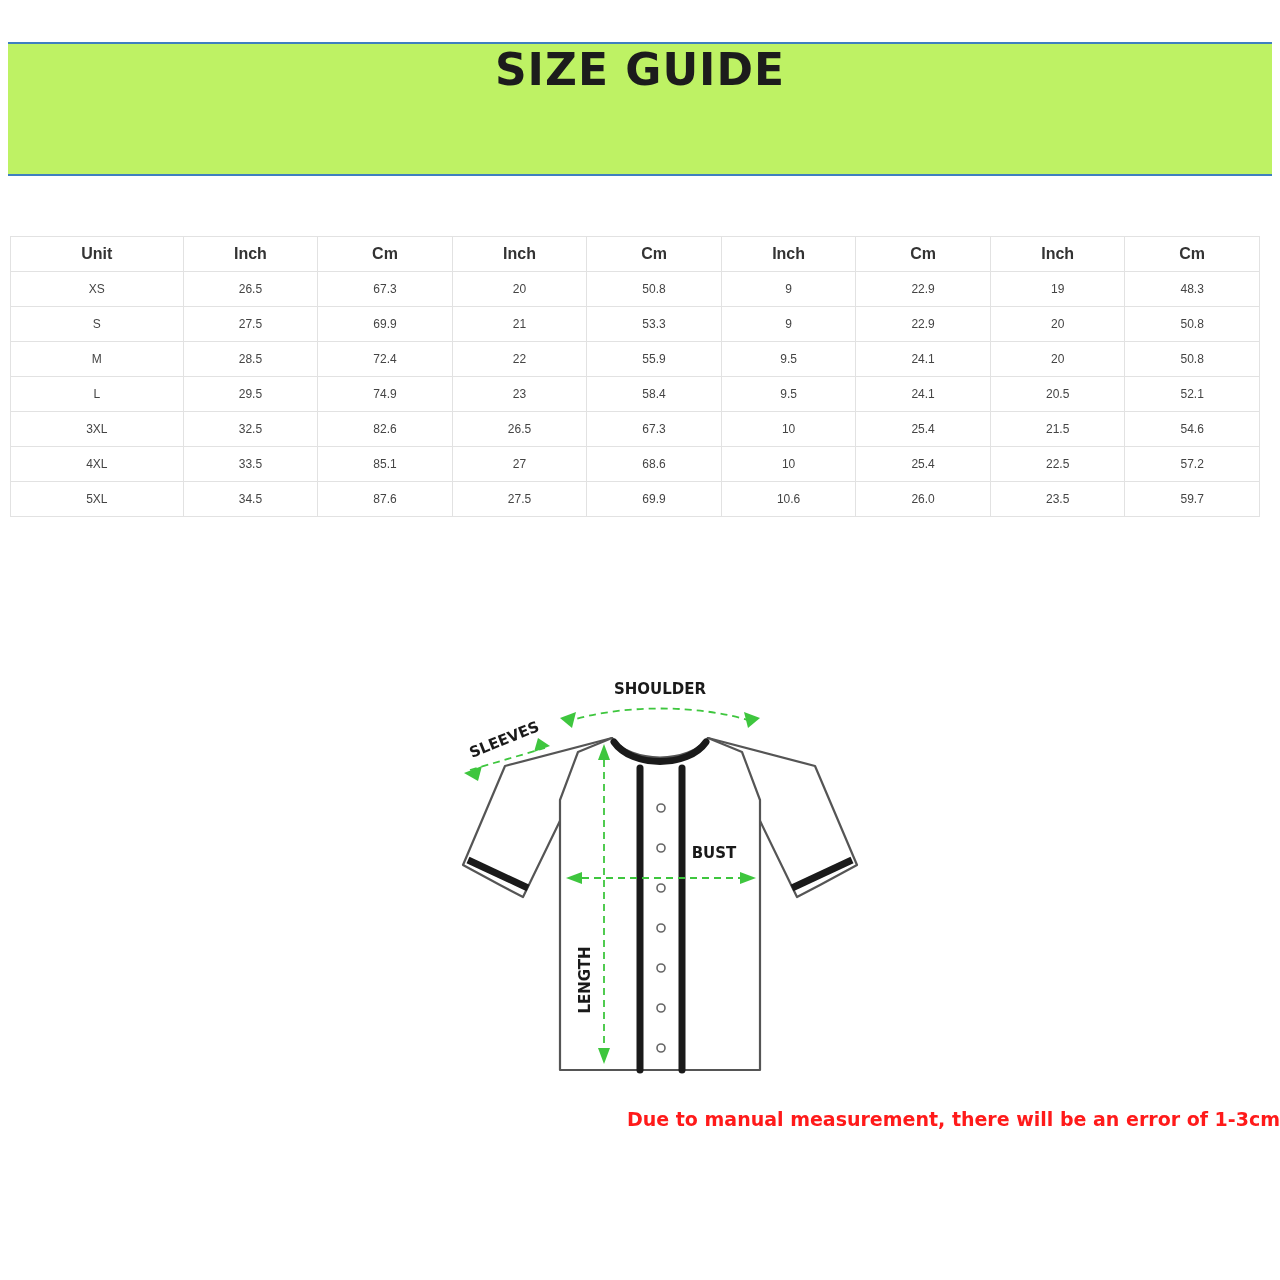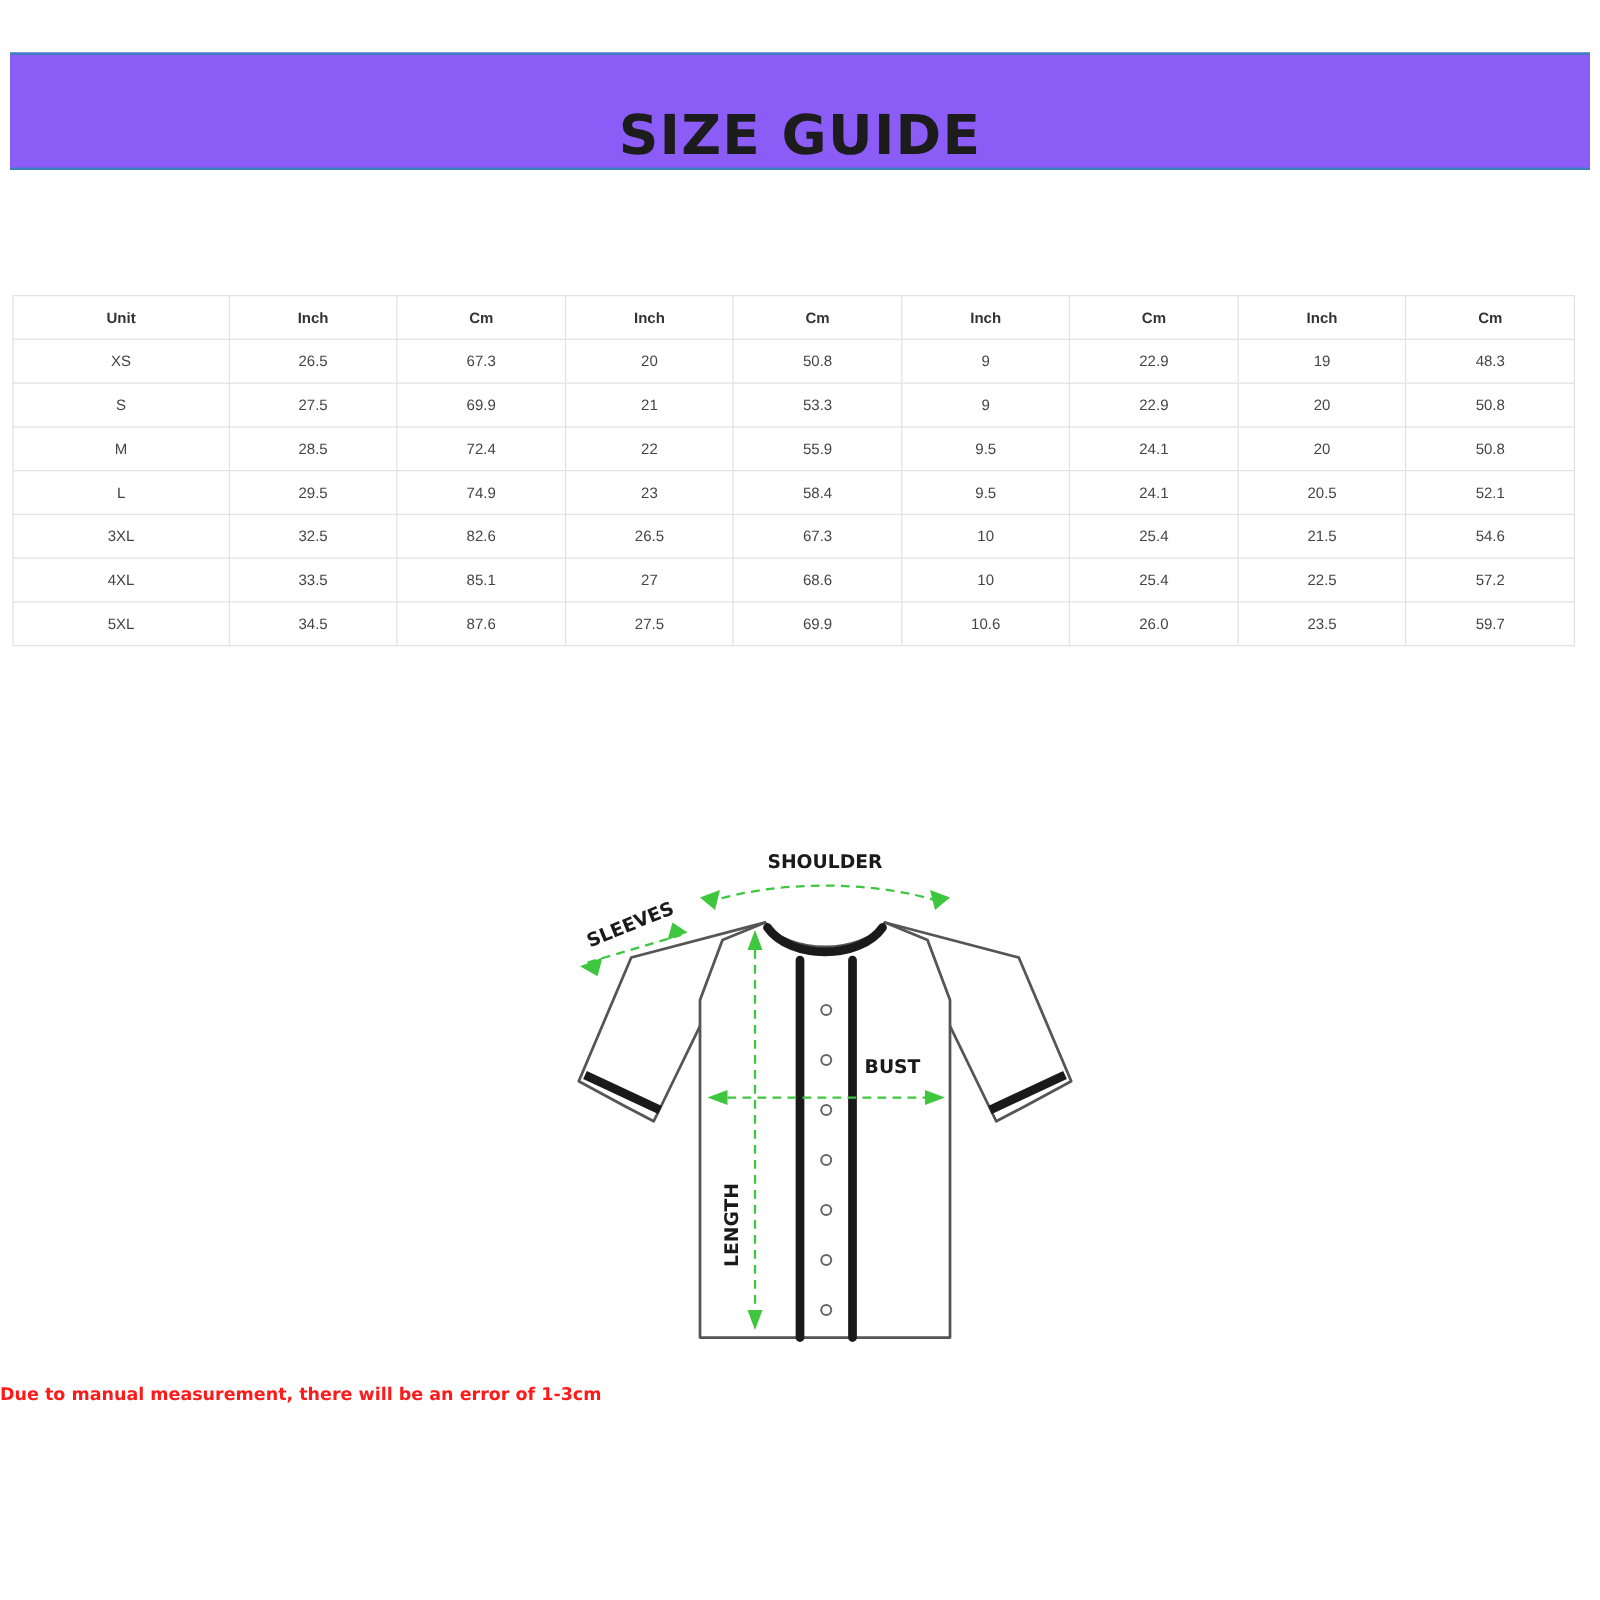--- a/index.html
+++ b/index.html
@@ -20,27 +20,27 @@
     width: 1280px;
     height: 1280px;
   }
 
   
   .header-band {
     position: absolute;
     left: 8px;
     top: 42px;
     width: 1264px;
-    height: 94px;
-    background: #8b5cf6;
+    height: 134px;
+    background: #bef264;
     border-top: 2px solid #3f7fbf;
     border-bottom: 2px solid #3f7fbf;
     box-sizing: border-box;
     display: flex;
-    align-items: flex-end;
+    align-items: flex-start;
     justify-content: center;
   }
   .header-title {
     font-size: 44px;
     font-weight: bold;
     letter-spacing: 1px;
     color: #1c1c1c;
     font-family: "DejaVu Sans", sans-serif;
   }
 
@@ -68,21 +68,21 @@
   }
   table.size-table tr.group-row th {
     height: 35px;
     font-size: 11.5px;
     font-weight: bold;
     letter-spacing: 0.6px;
     color: #333333;
   }
   table.size-table tr.unit-row th {
     height: 34px;
-    font-size: 12px;
+    font-size: 16px;
     font-weight: bold;
     color: #333333;
   }
   table.size-table td.size-cell {
     font-size: 12px;
     color: #444444;
   }
   .col-us { width: 172px; }
   .col-half { width: 134px; }
 
@@ -92,23 +92,23 @@
     left: 0;
     top: 660px;
     width: 1280px;
     height: 500px;
   }
   .note {
     position: absolute;
     left: 0;
     top: 1108px;
     width: 1280px;
-    text-align: left;
+    text-align: right;
     color: #ff1a1a;
-    font-size: 14px;
+    font-size: 19px;
     font-weight: bold;
     font-family: "DejaVu Sans", sans-serif;
   }
 </style>
 </head>
 <body>
 
 <div class="page">
 
   <div class="header-band">

